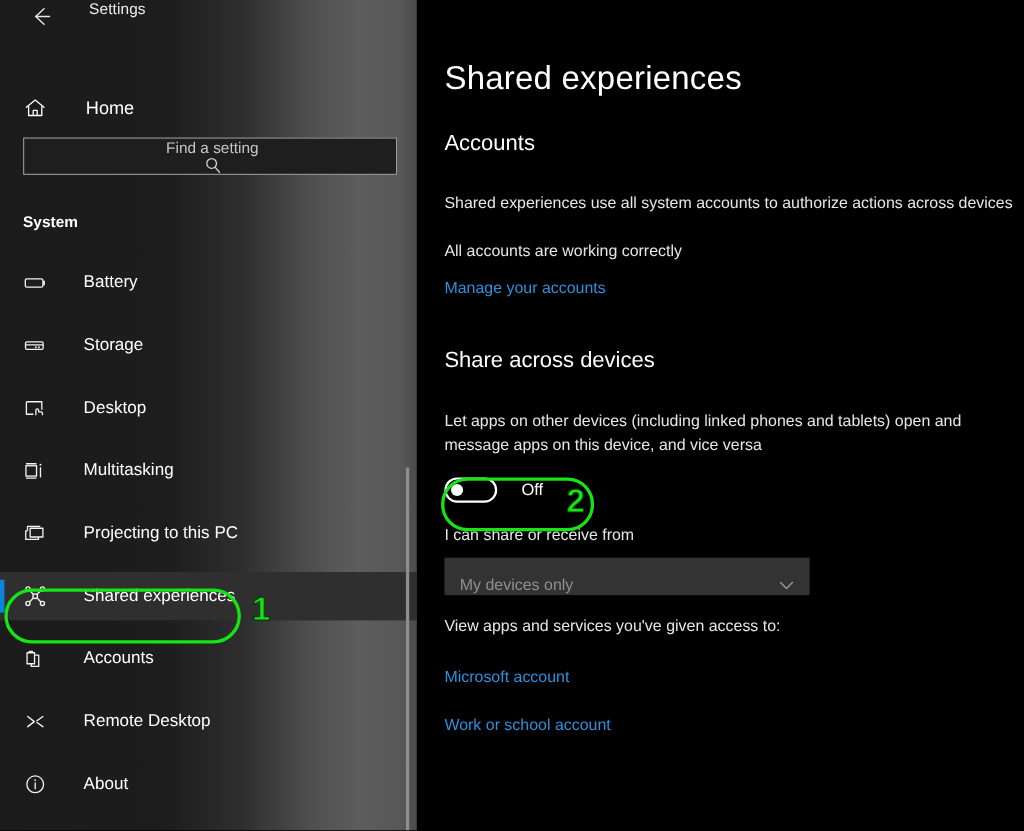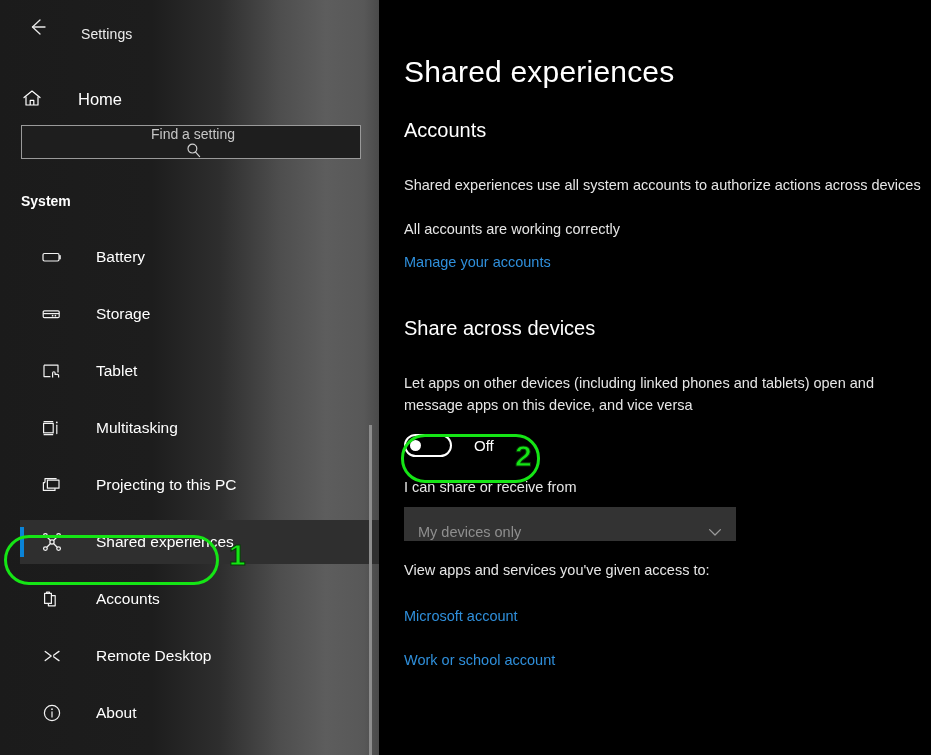--- a/index.html
+++ b/index.html
@@ -10,39 +10,39 @@
     -webkit-font-smoothing:antialiased;
   }
   .app { position:relative; width:931px; height:755px; display:flex; background:#000; }
 
   
   .sidebar {
     position:relative; width:379px; height:755px; flex:0 0 379px;
     background:linear-gradient(90deg,#1b1b1b 0%,#1d1d1d 40%,#2e2e2e 58%,#4e4e4e 74%,#5d5d5d 86%,#585858 96%,#4a4a4a 100%);
     overflow:hidden;
   }
-  .titlebar { height:42px; display:flex; align-items:flex-end; padding-left:22px; }
+  .titlebar { height:42px; display:flex; align-items:flex-start; padding-left:22px; }
   .back-arrow { width:30px; height:30px; display:flex; align-items:center; justify-content:center; color:#e8e8e8; }
   .win-title { margin-left:29px; font-size:14px; color:#ededed; letter-spacing:.1px; }
 
   .home-row { display:flex; align-items:flex-end; height:40px; margin-top:27px; padding-left:21px; }
   .home-row .ico { width:28px; display:flex; align-items:center; justify-content:flex-start; color:#fff; }
   .home-row .lbl { margin-left:29px; font-size:16.5px; color:#fff; }
 
   .search-wrap { margin:16px 18px 0 21px; }
   .search-box {
     position:relative; height:34px; background:#1e1e1e;
     border:1px solid #9a9a9a; display:flex; align-items:center; padding:0 8px 0 12px;flex-direction:column;
   }
   .search-box .ph { font-size:14px; color:#c6c6c6; flex:1; }
   .search-box .mag { color:#d2d2d2; display:flex; align-items:center; }
 
   .section-title { margin:34px 0 0 21px; font-size:14px; font-weight:bold; color:#fff; }
 
-  .navlist { margin-top:26px;padding-left:20px; }
+  .navlist { margin-top:26px; }
   .nav-item {
     position:relative; display:flex; align-items:center;
     height:44px; margin-bottom:13px; padding-left:21px;
   }
   .nav-item .ico { width:26px; display:flex; align-items:center; justify-content:flex-start; color:#f2f2f2; }
   .nav-item .lbl { margin-left:29px; font-size:15.5px; color:#fff; white-space:nowrap; }
   .nav-item.selected { background:#2f2f2f; }
   .nav-item.selected .accent {
     position:absolute; left:0; top:7px; width:4px; height:30px; background:#0a84d8;
   }
@@ -158,21 +158,21 @@
         <span class="lbl">Storage</span>
       </div>
 
       <div class="nav-item">
         <span class="ico">
           <svg width="22" height="22" viewBox="0 0 22 22" fill="none" stroke="currentColor" stroke-width="1.2">
             <path d="M3 5.2 H17 V12.4 M3 5.2 V16.6 H9.4" stroke-linejoin="round"></path>
             <path d="M11.6 17.6 V13.0 a1.25 1.25 0 0 1 2.5 0 V14.4 h2.3 a1.2 1.2 0 0 1 1.2 1.2 v2.0" stroke-linejoin="round"></path>
           </svg>
         </span>
-        <span class="lbl">Tablet</span>
+        <span class="lbl">Desktop</span>
       </div>
 
       <div class="nav-item">
         <span class="ico">
           <svg width="22" height="22" viewBox="0 0 22 22" fill="none" stroke="currentColor" stroke-width="1.2">
             <rect x="2.6" y="6.4" width="9.6" height="9.4"></rect>
             <path d="M2.6 4.6 H12.2 M2.6 17.6 H12.2"></path>
             <circle cx="15.8" cy="5.4" r="0.9" fill="currentColor" stroke="none"></circle>
             <path d="M15.8 8.2 V16.6" stroke-linecap="round"></path>
           </svg>

